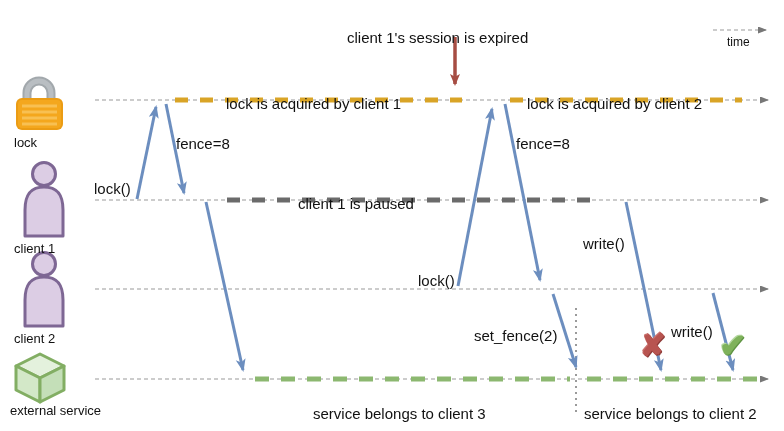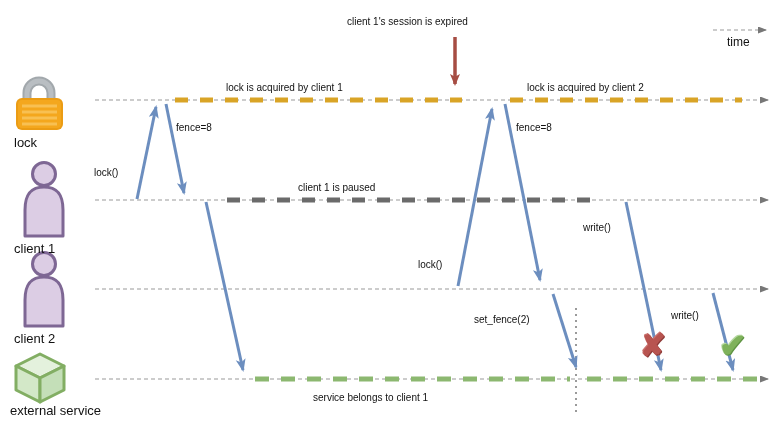--- a/index.html
+++ b/index.html
@@ -1,21 +1,21 @@
 <!DOCTYPE html>
 <html><head>
 <meta charset="utf-8">
 <style>
   html,body{margin:0;padding:0;background:#fff;}
   .canvas{
     position:relative;width:784px;height:431px;background:#fff;overflow:hidden;
     font-family:"Liberation Sans",sans-serif;color:#111;
   }
   .canvas svg.layer{position:absolute;left:0;top:0;}
-  .lbl{position:absolute;white-space:nowrap;font-size:10px;line-height:17px;color:#111;}
+  .lbl{position:absolute;white-space:nowrap;font-size:15px;line-height:17px;color:#111;margin-top:16px;}
   .actor-lbl{position:absolute;white-space:nowrap;font-size:13px;line-height:19px;color:#111;}
   .time-lbl{position:absolute;white-space:nowrap;font-size:12px;color:#111;}
   .mark{position:absolute;font-weight:bold;text-align:center;}
   .mark-fail{font-size:31px;color:#b85450;text-shadow:1px 1px 0 #8e3b38,-1px -1px 0 #c9706c;}
   .mark-ok{font-size:33px;color:#7fb25b;text-shadow:1px 1px 0 #5f9443,-1px -1px 0 #b5d8a0;}
   .icon{position:absolute;}
 </style>
 </head>
 <body>
 
@@ -93,21 +93,22 @@
   <div class="actor-lbl" style="left:14px;top:239px">client 1</div>
   <div class="actor-lbl" style="left:14px;top:329px">client 2</div>
   <div class="actor-lbl" style="left:10px;top:401px">external service</div>
 
   <div class="lbl" style="left:347px;top:13px">client 1's session is expired</div>
   <div class="time-lbl" style="left:727px;top:35px">time</div>
 
   <div class="lbl" style="left:226px;top:79px">lock is acquired by client 1</div>
   <div class="lbl" style="left:527px;top:79px">lock is acquired by client 2</div>
   <div class="lbl" style="left:298px;top:179px">client 1 is paused</div>
-  <div class="lbl" style="left:313px;top:389px">service belongs to client 1</div>
+  <div class="lbl" style="left:313px;top:389px">service belongs to client 3</div>
+  <div class="lbl" style="left:584px;top:389px">service belongs to client 2</div>
 
   <div class="lbl" style="left:94px;top:164px">lock()</div>
   <div class="lbl" style="left:176px;top:119px">fence=8</div>
   <div class="lbl" style="left:418px;top:256px">lock()</div>
   <div class="lbl" style="left:516px;top:119px">fence=8</div>
   <div class="lbl" style="left:474px;top:311px">set_fence(2)</div>
   <div class="lbl" style="left:583px;top:219px">write()</div>
   <div class="lbl" style="left:671px;top:307px">write()</div>
 
   <div class="mark mark-fail" style="left:640px;top:327px">✘</div>

